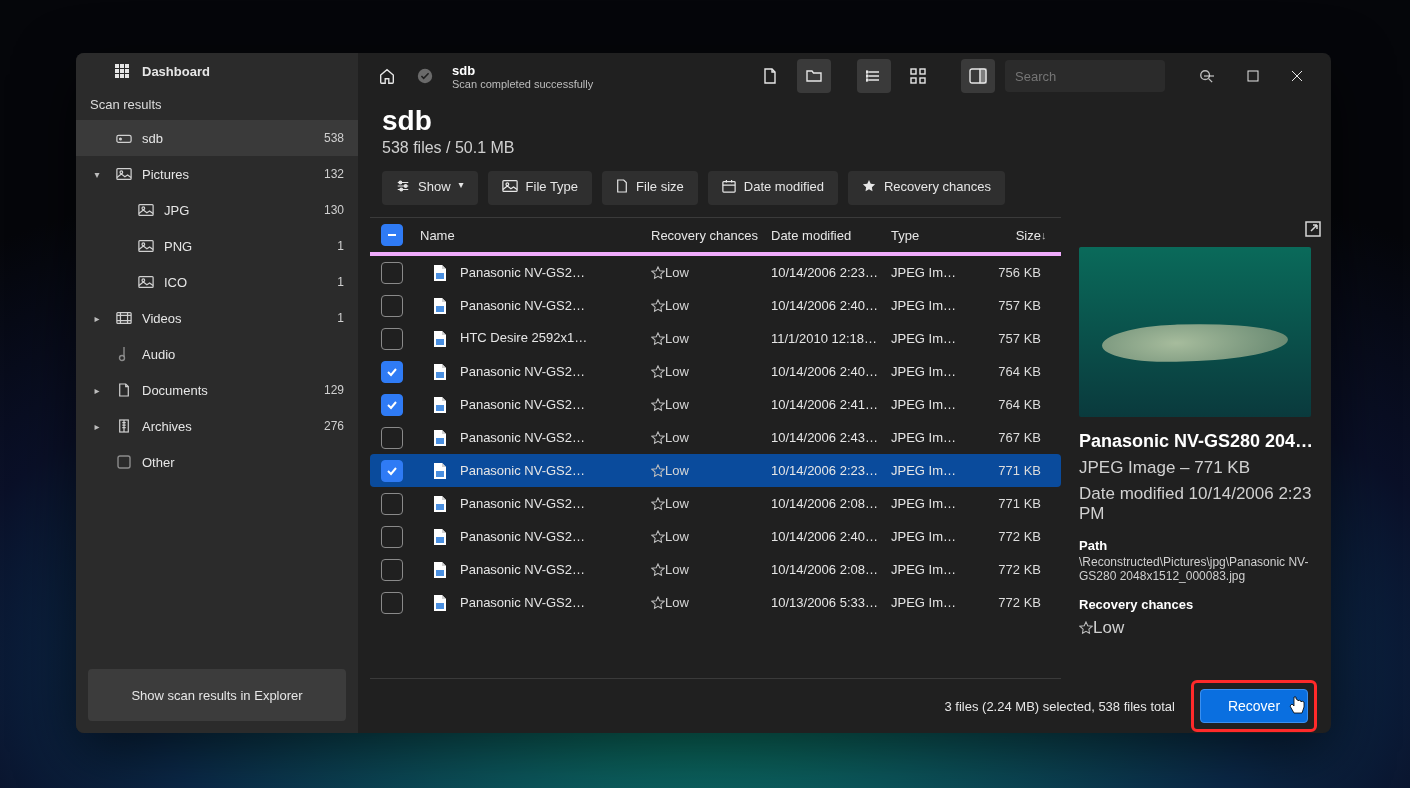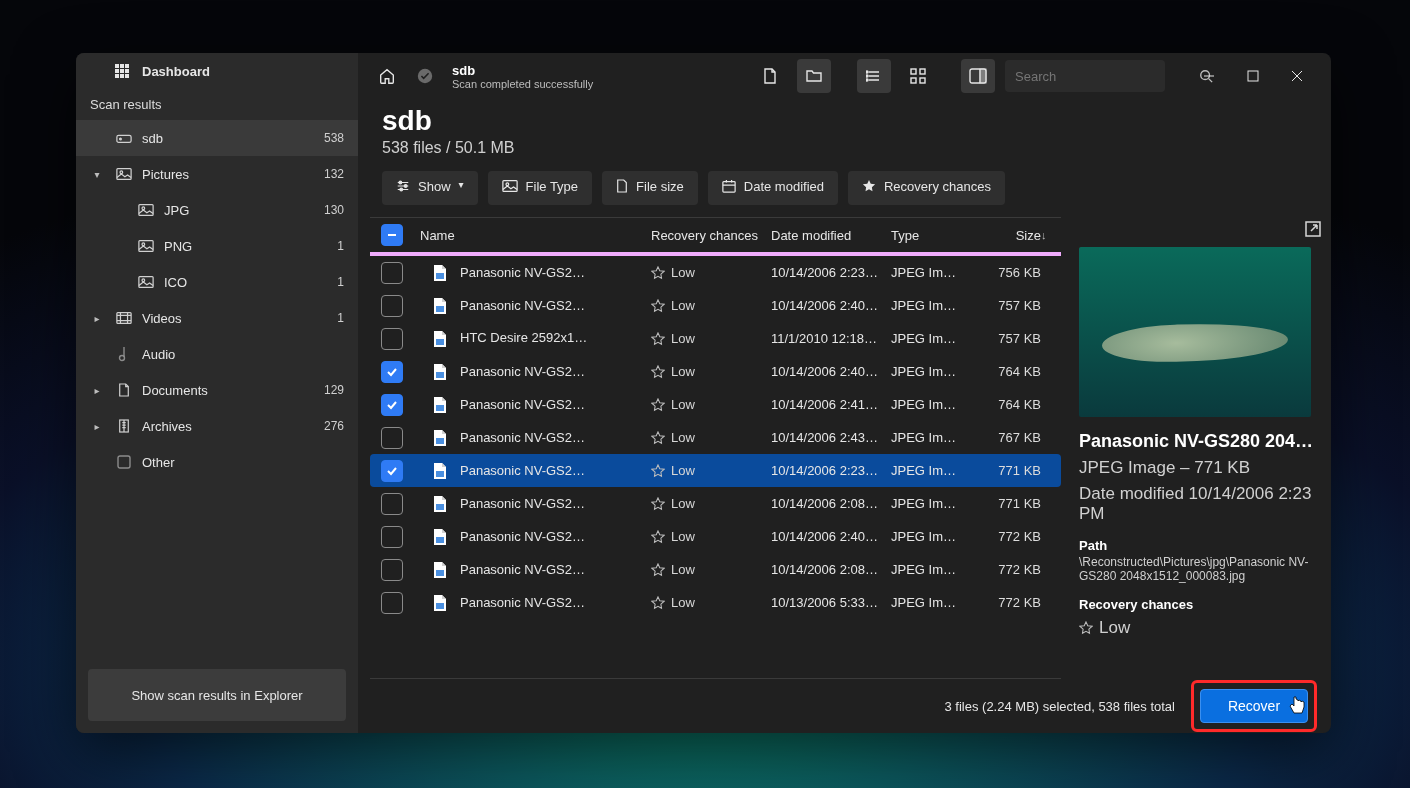--- a/index.html
+++ b/index.html
@@ -59,21 +59,21 @@
 .col-size { width:80px; text-align:right; }
 .col-sort { width:20px; color:#bdbdbd; font-size:11px; }
 .tbody { flex:1; overflow-y:auto; }
 .trow { display:flex; align-items:center; height:33px; font-size:13px; color:#e6e6e6; }
 .trow.selected { background:#0a4b9c; border-radius:4px; }
 .chk { width:22px; height:22px; border:1.5px solid #8a8a8a; border-radius:4px; display:flex; align-items:center; justify-content:center; cursor:pointer; }
 .chk.on { background:#2f7bf5; border-color:#2f7bf5; }
 .chk.partial { background:#2f7bf5; border-color:#2f7bf5; }
 .file-icn { width:40px; display:flex; justify-content:center; }
 .ell { white-space:nowrap; overflow:hidden; text-overflow:ellipsis; }
-.rec-cell { display:flex; align-items:center; gap:6px; color:#d6d6d6; }
+.rec-cell { display:flex; align-items:center; color:#d6d6d6; }
 .size-cell { color:#dcdcdc; }
 
 .details { width:270px; padding:6px 14px 0 18px; position:relative; overflow:auto; }
 .expand-ic { position:absolute; right:10px; top:4px; color:#d6d6d6; cursor:pointer; }
 .preview { width:232px; height:170px; background:linear-gradient(180deg,#0a6a5a,#0a3a3d); border-radius:2px; margin-top:24px; position:relative; overflow:hidden; }
 .shark { position:absolute; left:10%; right:10%; top:45%; height:22%; background:radial-gradient(ellipse 70% 120% at 40% 50%, #b8c8a6, #6a8870); border-radius:40% 60% 50% 40% / 50% 50% 50% 50%; transform:rotate(-2deg); opacity:0.9; }
 .d-title { font-size:18px; font-weight:600; margin-top:14px; white-space:nowrap; overflow:hidden; text-overflow:ellipsis; }
 .d-meta { font-size:17px; color:#d0d0d0; margin-top:6px; }
 .d-label { font-size:13px; font-weight:600; margin-top:14px; }
 .d-text { font-size:12px; color:#d0d0d0; margin-top:2px; word-break:break-all; }

